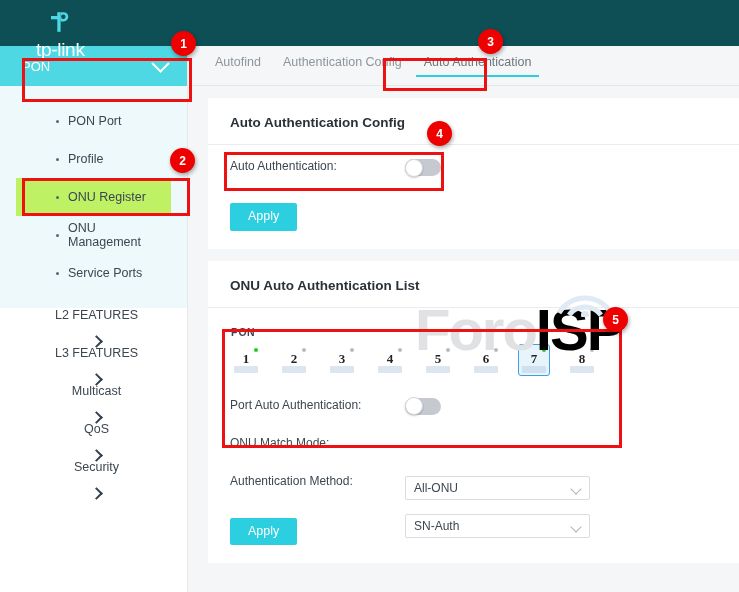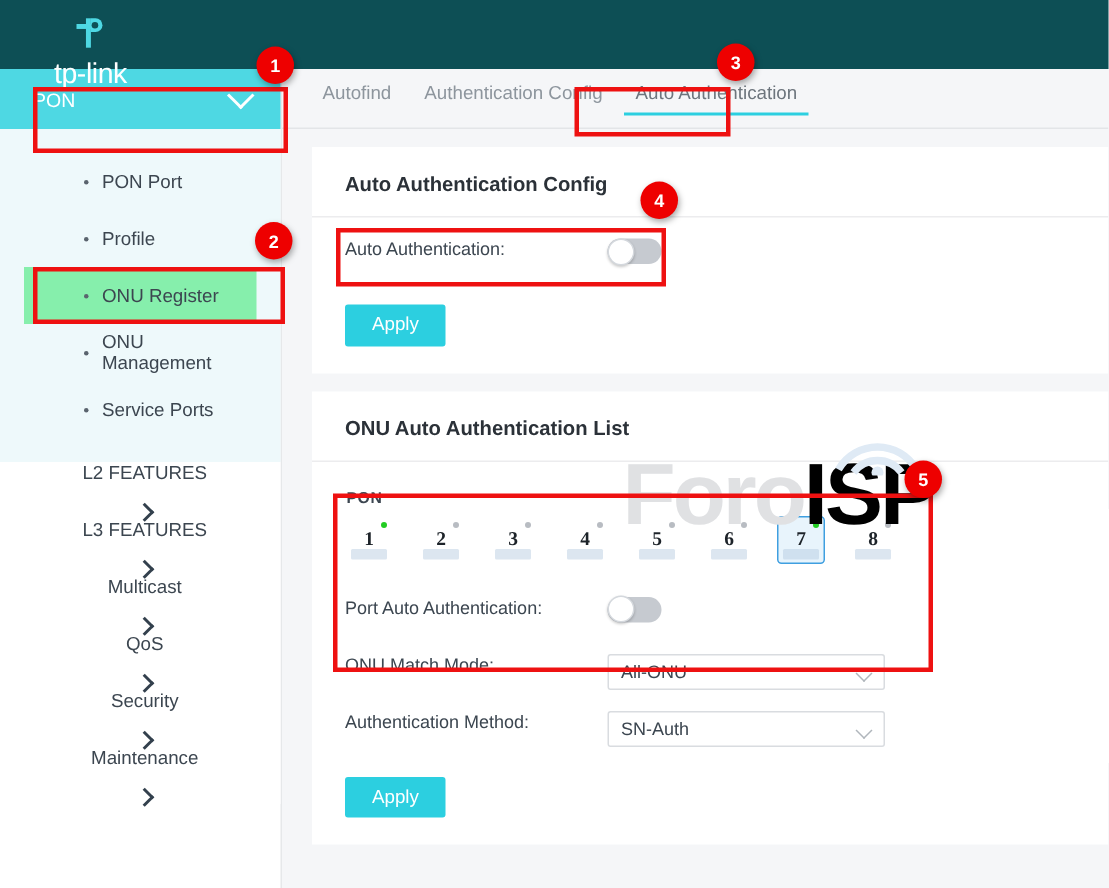--- a/index.html
+++ b/index.html
@@ -80,21 +80,21 @@
     color: #3c4650;
     box-sizing: border-box;
   }
   .submenu-item .dot {
     width: 3px; height: 3px;
     background: #5a646e;
     border-radius: 50%;
     margin-right: 9px;
     flex: 0 0 auto;
   }
-  .submenu-item.selected { background: #86efac; }
+  .submenu-item.selected { background: #bef264; }
 
   .menu-item {
     height: 38px;
     display: flex;
     align-items: center;
     justify-content: space-between;
     padding: 0 22px 0 28px;
     font-size: 12.5px;
     color: #3c4650;
     background: #ffffff;
@@ -261,20 +261,21 @@
     border: 1px solid #d9dce0;
     border-radius: 2px;
     background: #ffffff;
     font-size: 12px;
     color: #3c4650;
     display: flex;
     align-items: center;
     padding: 0 8px;
     box-sizing: border-box;
     position: relative;
+    margin-top: 40px;
   }
   .select .caret {
     position: absolute;
     right: 9px; top: 8px;
     width: 7px; height: 7px;
     border-right: 1.4px solid #b0b6bc;
     border-bottom: 1.4px solid #b0b6bc;
     transform: rotate(45deg);
   }
 
@@ -377,24 +378,20 @@
   <div class="menu-item">
     <span>Multicast</span>
     <span class="chev-right"></span>
   </div>
   <div class="menu-item">
     <span>QoS</span>
     <span class="chev-right"></span>
   </div>
   <div class="menu-item">
     <span>Security</span>
-    <span class="chev-right"></span>
-  </div>
-  <div class="menu-item">
-    <span>Maintenance</span>
     <span class="chev-right"></span>
   </div>
 </div>
 
 <div class="main">
 
   <div class="watermark">
     <svg class="wm-arc" width="64" height="34" viewBox="0 0 64 34">
       <path d="M6 30 A30 30 0 0 1 58 30" stroke="#dfeaf5" stroke-width="5" fill="none"></path>
       <path d="M16 32 A20 20 0 0 1 48 32" stroke="#dfeaf5" stroke-width="5" fill="none"></path>

